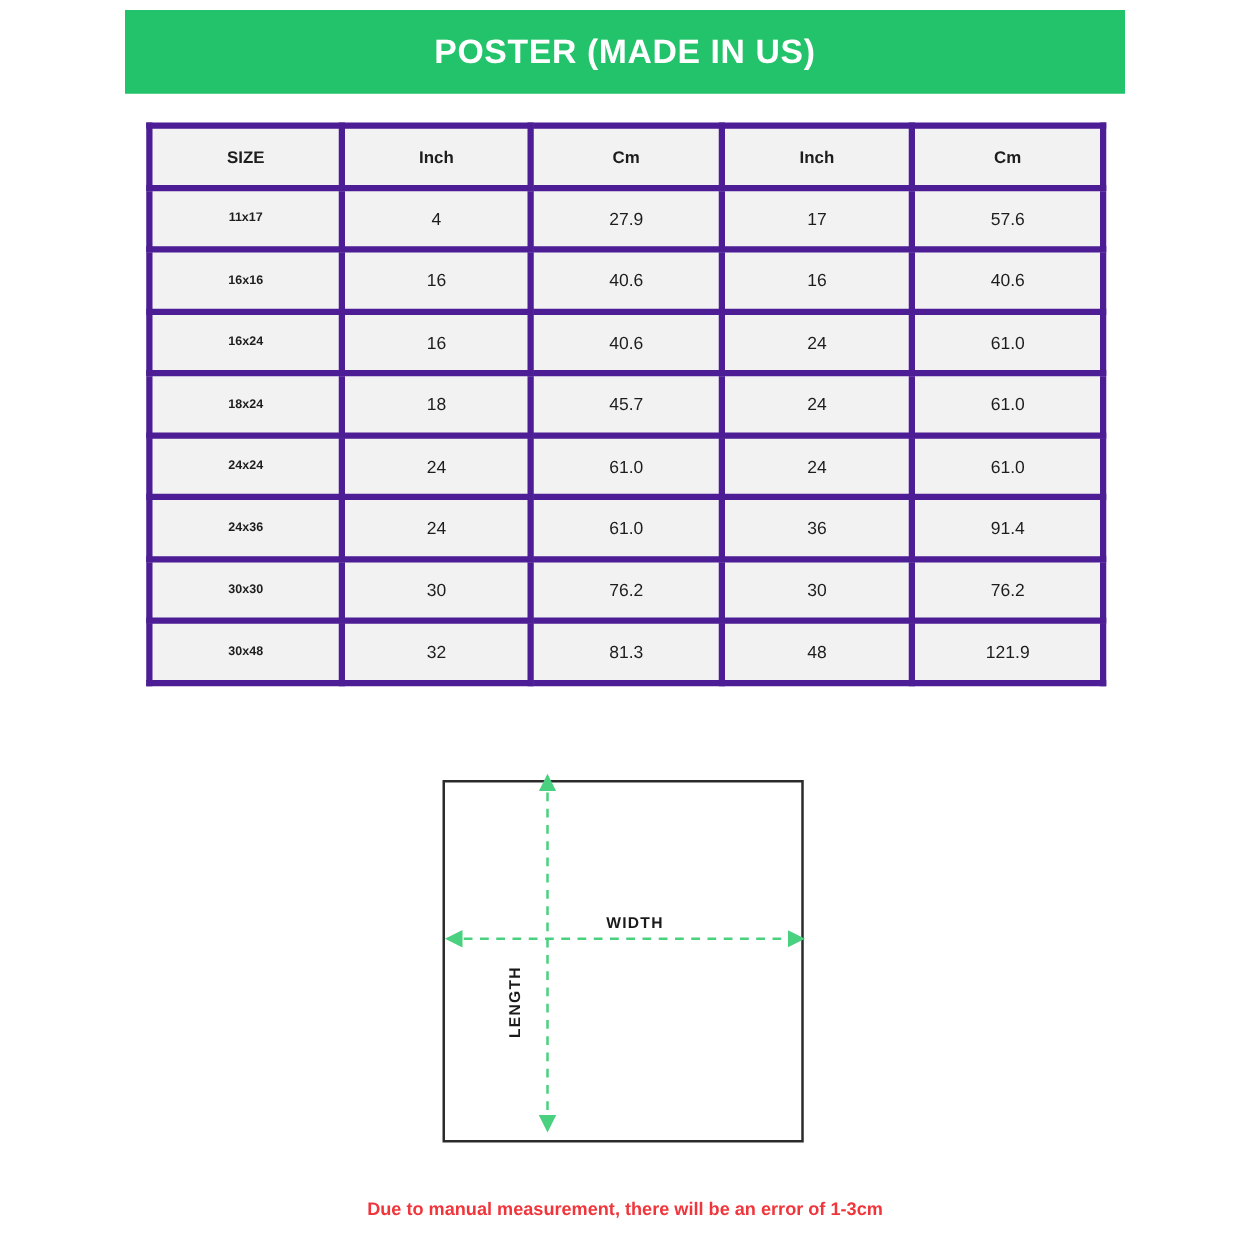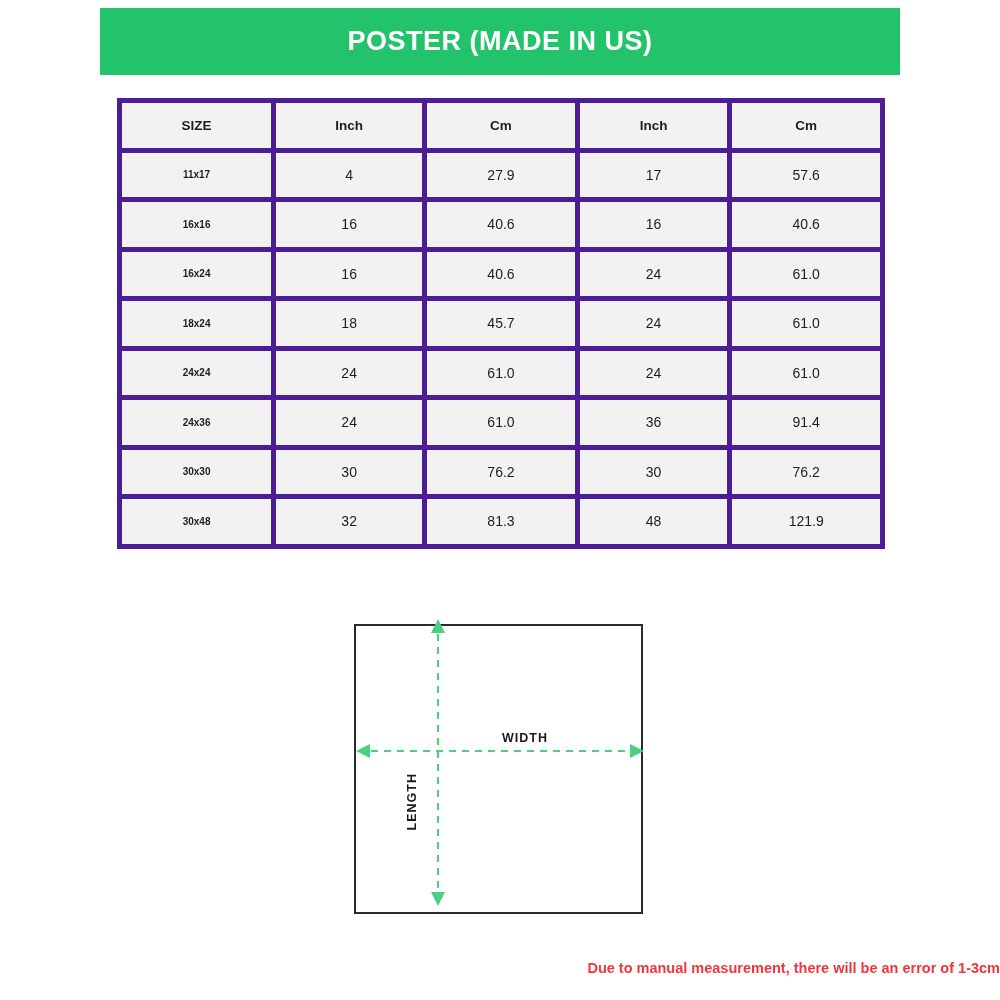--- a/index.html
+++ b/index.html
@@ -91,21 +91,21 @@
   .diagram-svg {
     position: absolute;
     left: 330px;
     top: 606px;
     width: 340px;
     height: 330px;
     pointer-events: none;
   }
   .label-width {
     position: absolute;
-    left: 497px;
+    left: 480px;
     top: 730px;
     font-size: 12.5px;
     font-weight: bold;
     letter-spacing: 1px;
     color: #1a1a1a;
     background: #ffffff;
     padding: 1px 5px;
   }
   .label-length {
     position: absolute;
@@ -121,21 +121,21 @@
     text-orientation: mixed;
     transform: rotate(180deg);
   }
 
   
   .footer-note {
     position: absolute;
     left: 0;
     top: 960px;
     width: 1000px;
-    text-align: right;
+    text-align: center;
     color: #f0353b;
     font-size: 14.5px;
     font-weight: bold;
   }
 </style>
 </head>
 <body>
 
 <div class="banner">
   <div class="banner-title">POSTER (MADE IN US)</div>

